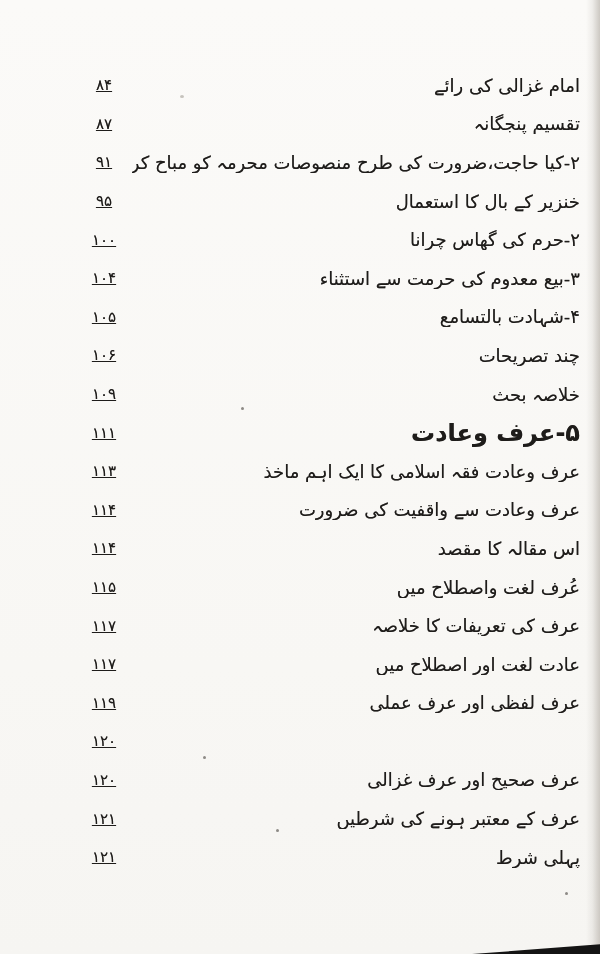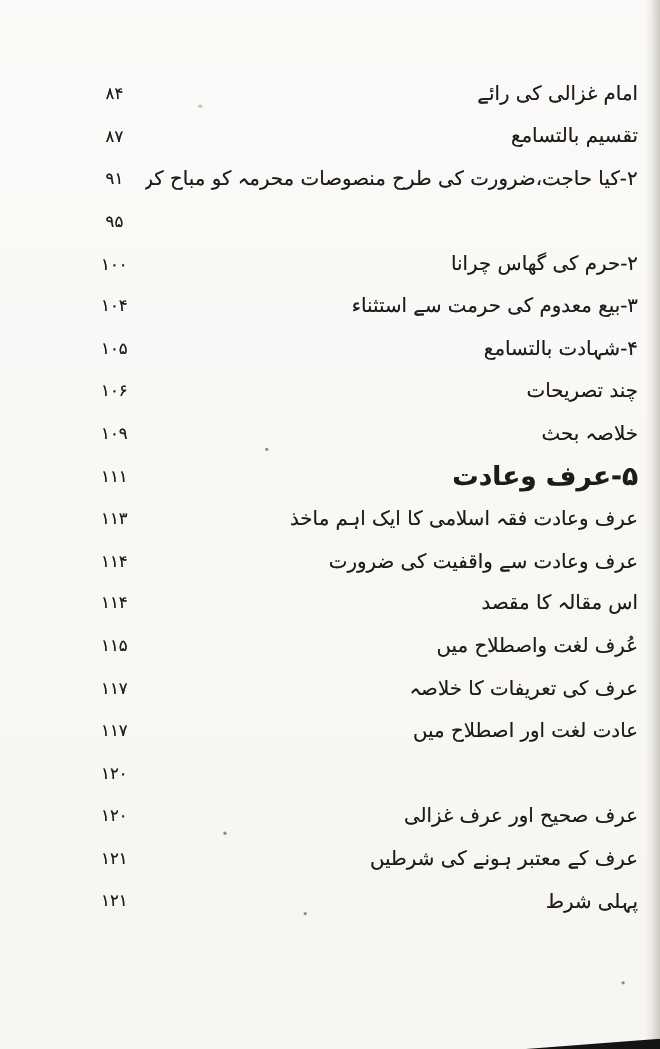--- a/index.html
+++ b/index.html
@@ -48,20 +48,21 @@
   }
   .num {
     width: 56px;
     margin-left: 76px;
     text-align: center;
     font-size: 15px;
     letter-spacing: 1px;
     color: var(--ink, #1e1c1a);
     flex: none;
     text-shadow: 0 0 0.5px rgba(20,18,16,0.6);
+    text-decoration: underline;
   }
   .title {
     flex: 1;
     direction: rtl;
     text-align: right;
     padding-right: 20px;
     padding-left: 12px;
     white-space: nowrap;
     overflow: hidden;
     font-size: 18px;
@@ -82,28 +83,29 @@
 <body>
 
 <div class="page">
   <div class="toc">
       <div class="toc-row">
         <div class="num">۸۴</div>
         <div class="title">امام غزالی کی رائے</div>
       </div>
       <div class="toc-row">
         <div class="num">۸۷</div>
-        <div class="title">تقسیم بالتسامع</div>
+        <div class="title">تقسیم پنجگانہ</div>
       </div>
       <div class="toc-row">
         <div class="num">۹۱</div>
         <div class="title">۲-کیا حاجت،ضرورت کی طرح منصوصات محرمہ کو مباح کر دیتی ہے؟</div>
       </div>
       <div class="toc-row">
         <div class="num">۹۵</div>
+        <div class="title">خنزیر کے بال کا استعمال</div>
       </div>
       <div class="toc-row">
         <div class="num">۱۰۰</div>
         <div class="title">۲-حرم کی گھاس چرانا</div>
       </div>
       <div class="toc-row">
         <div class="num">۱۰۴</div>
         <div class="title">۳-بیع معدوم کی حرمت سے استثناء</div>
       </div>
       <div class="toc-row">
@@ -140,20 +142,24 @@
       </div>
       <div class="toc-row">
         <div class="num">۱۱۷</div>
         <div class="title">عرف کی تعریفات کا خلاصہ</div>
       </div>
       <div class="toc-row">
         <div class="num">۱۱۷</div>
         <div class="title">عادت لغت اور اصطلاح میں</div>
       </div>
       <div class="toc-row">
+        <div class="num">۱۱۹</div>
+        <div class="title">عرف لفظی اور عرف عملی</div>
+      </div>
+      <div class="toc-row">
         <div class="num">۱۲۰</div>
       </div>
       <div class="toc-row">
         <div class="num">۱۲۰</div>
         <div class="title">عرف صحیح اور عرف غزالی</div>
       </div>
       <div class="toc-row">
         <div class="num">۱۲۱</div>
         <div class="title">عرف کے معتبر ہونے کی شرطیں</div>
       </div>

